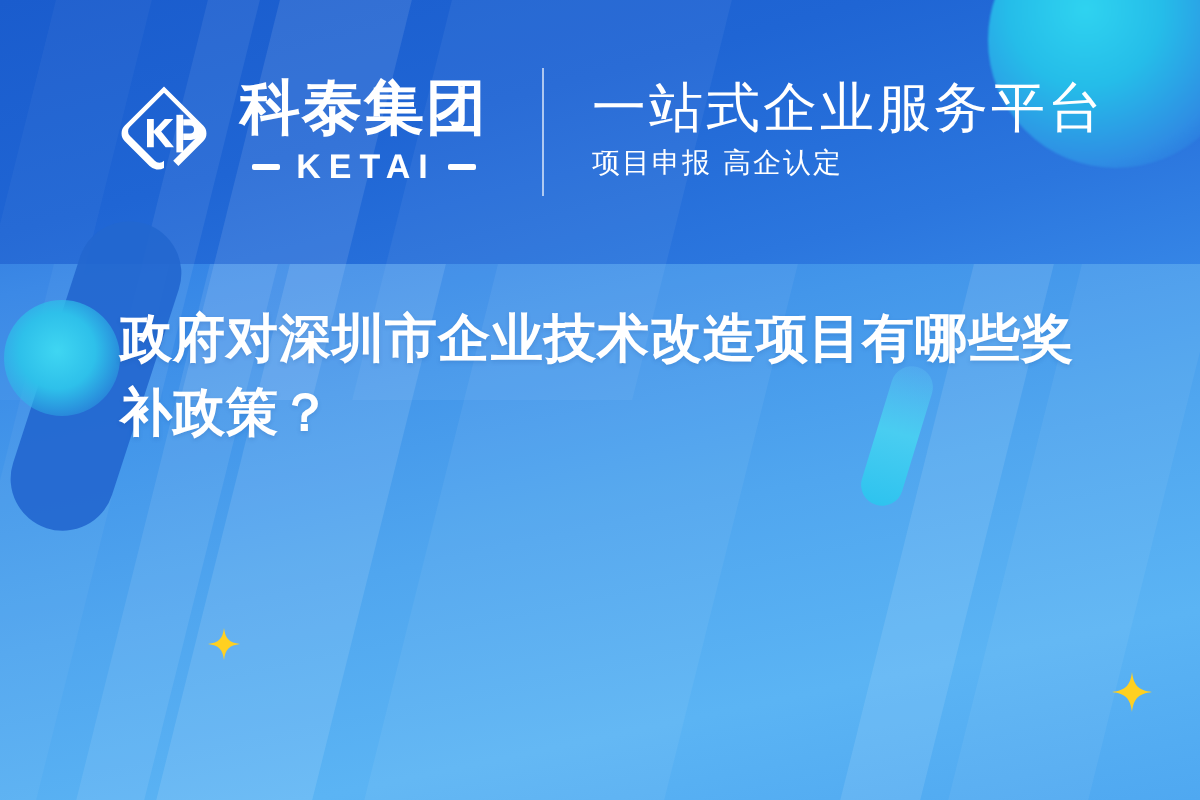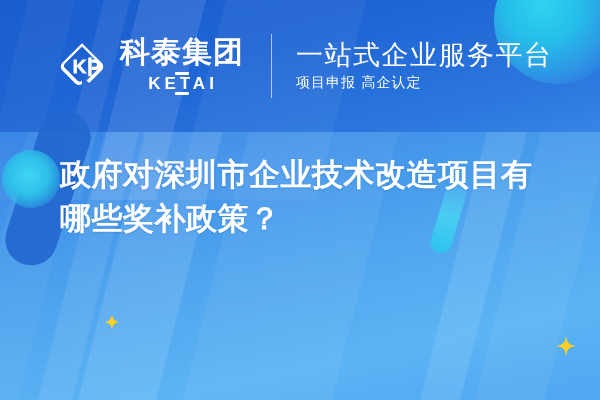--- a/index.html
+++ b/index.html
@@ -153,21 +153,20 @@
     letter-spacing: 1px;
     line-height: 1;
     font-family: "DejaVu Sans", "Liberation Sans", sans-serif;
   }
   .logo-en-row {
     display: flex;
     align-items: center;
     margin-top: 5px;
     width: 100%;
     justify-content: center;
-    flex-direction: column;
   }
   .logo-en-row .dash {
     width: 14px;
     height: 3px;
     background: #ffffff;
     border-radius: 1px;
   }
   .logo-en {
     color: #ffffff;
     font-size: 17px;
@@ -211,21 +210,21 @@
 
   
   .title-wrap {
     position: absolute;
     left: 60px;
     top: 152px;
     width: 500px;
   }
   .main-title {
     color: #ffffff;
-    font-size: 31px;
+    font-size: 26px;
     font-weight: bold;
     line-height: 1.42;
     letter-spacing: 0.5px;
     font-family: "DejaVu Sans", "Liberation Sans", sans-serif;
     margin: 0;
     text-shadow: 0 1px 2px rgba(20,70,150,0.18);
   }
 </style>
 </head>
 <body>

